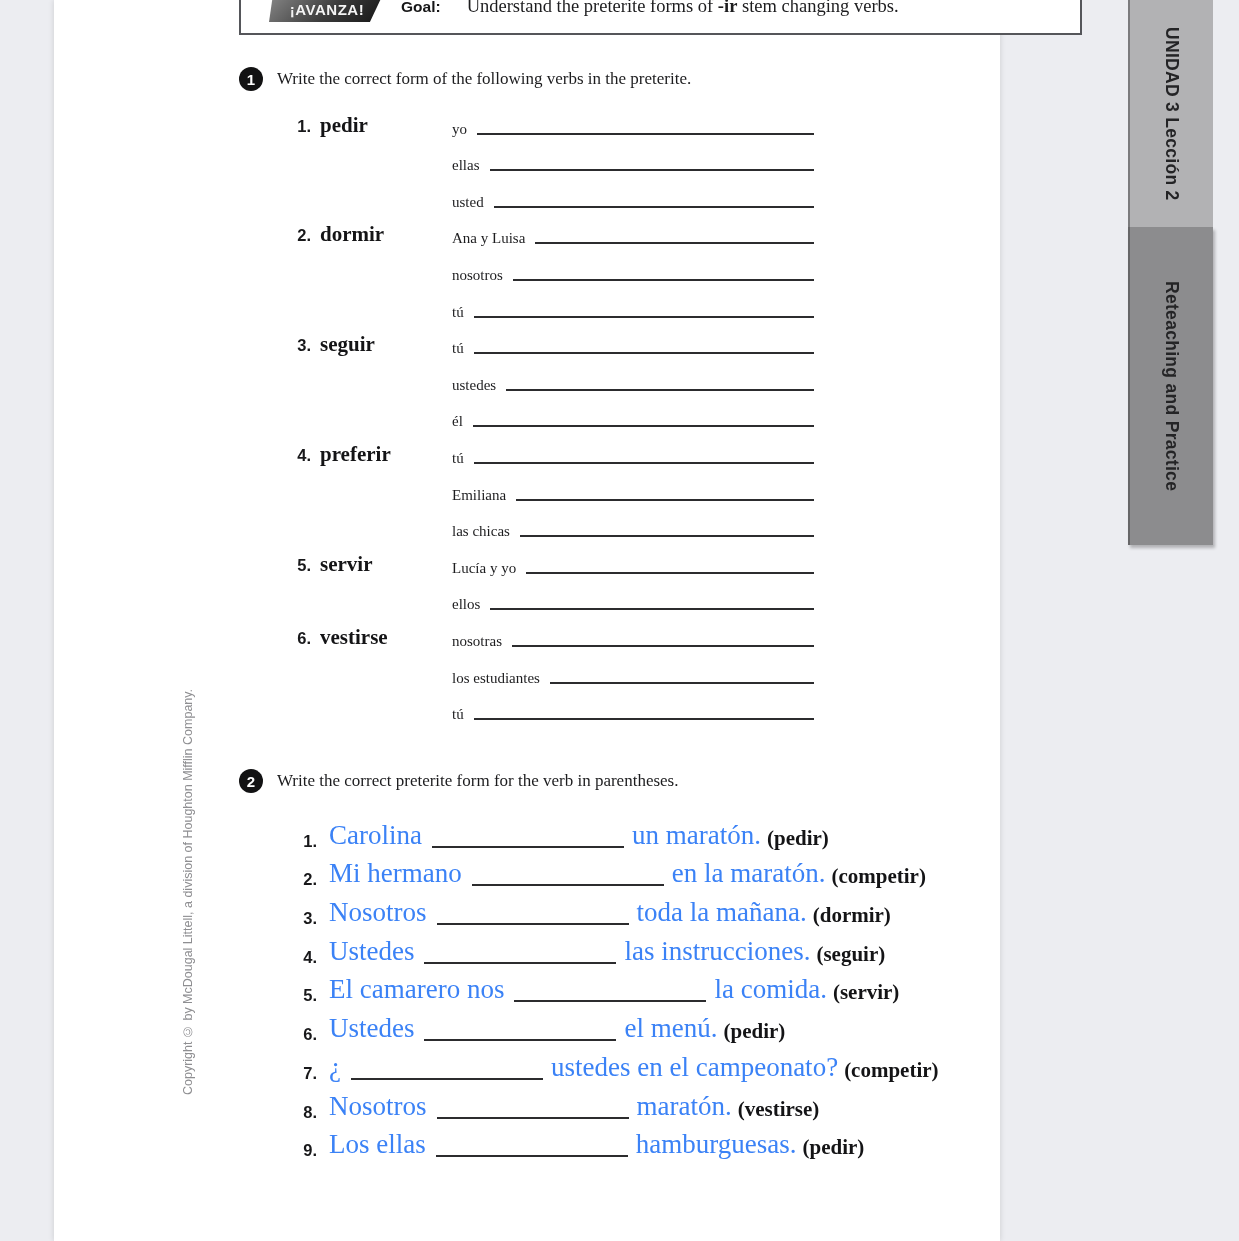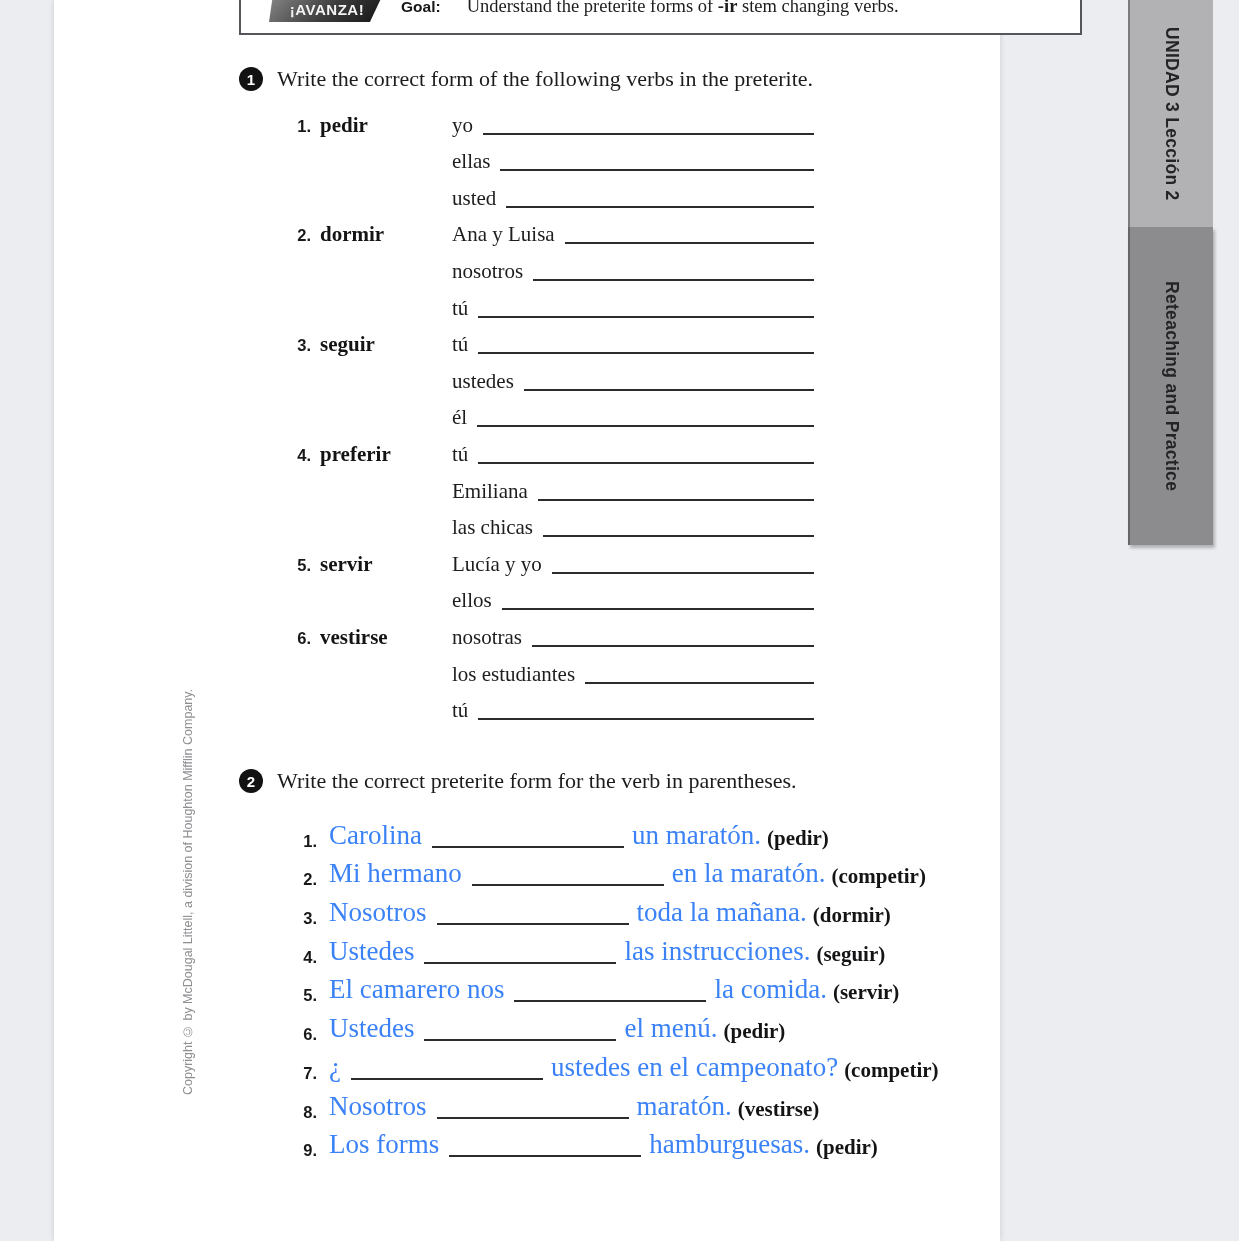--- a/index.html
+++ b/index.html
@@ -46,36 +46,36 @@
     position: absolute; left: 185px; display: flex; align-items: center;
     height: 26px; gap: 14px; white-space: nowrap;
   }
   .num-circle {
     width: 24px; height: 24px; border-radius: 50%; background: #121213;
     color: #ffffff; font-family: "Liberation Sans", sans-serif;
     font-weight: bold; font-size: 15px;
     display: inline-flex; align-items: center; justify-content: center;
     flex: 0 0 auto;
   }
-  .heading-text { font-size: 22px; color: #1c1c1e; }
+  .heading-text { font-size: 17px; color: #1c1c1e; }
   
   .ex1-items {
     position: absolute; left: 233px; top: 101px; width: 527px;
   }
   .ex1-row { display: flex; align-items: flex-end; height: 36.6px; }
   .ex1-numverb {
     width: 165px; flex: 0 0 auto; display: flex; align-items: baseline;
   }
   .item-num {
     font-family: "Liberation Sans", sans-serif; font-weight: bold;
     font-size: 16.5px; color: #18181a; width: 24px; text-align: right;
     margin-right: 9px; flex: 0 0 auto;
   }
   .verb-label { font-weight: bold; font-size: 21px; color: #141416; }
-  .subject-label { font-size: 21px; color: #1d1d1f; flex: 0 0 auto; }
+  .subject-label { font-size: 15px; color: #1d1d1f; flex: 0 0 auto; }
   .blank {
     flex: 1 1 auto; border-bottom: 2px solid #2c2c2e;
     margin-left: 10px; margin-bottom: 3px; height: 1px;
   }
   
   .ex2-items {
     position: absolute; left: 233px; top: 812px; width: 720px;
   }
   .ex2-row { display: flex; align-items: flex-end; height: 38.7px; white-space: nowrap; }
   .ex2-row .item-num { margin-right: 12px; width: 30px; }
@@ -290,21 +290,21 @@
       </div>
       <div class="ex2-row">
         <span class="item-num">8.</span>
         <span class="ex2-text">Nosotros</span>
         <div class="ex2-blank"></div>
         <span class="ex2-text">maratón.</span>
         <span class="ex2-verb">(vestirse)</span>
       </div>
       <div class="ex2-row">
         <span class="item-num">9.</span>
-        <span class="ex2-text">Los forms</span>
+        <span class="ex2-text">Los ellas</span>
         <div class="ex2-blank"></div>
         <span class="ex2-text">hamburguesas.</span>
         <span class="ex2-verb">(pedir)</span>
       </div>
     </div>
 
   <div class="copyright">Copyright © by McDougal Littell, a division of Houghton Mifflin Company.</div>
 </div>
 
 <div class="side-tab tab-unidad">

